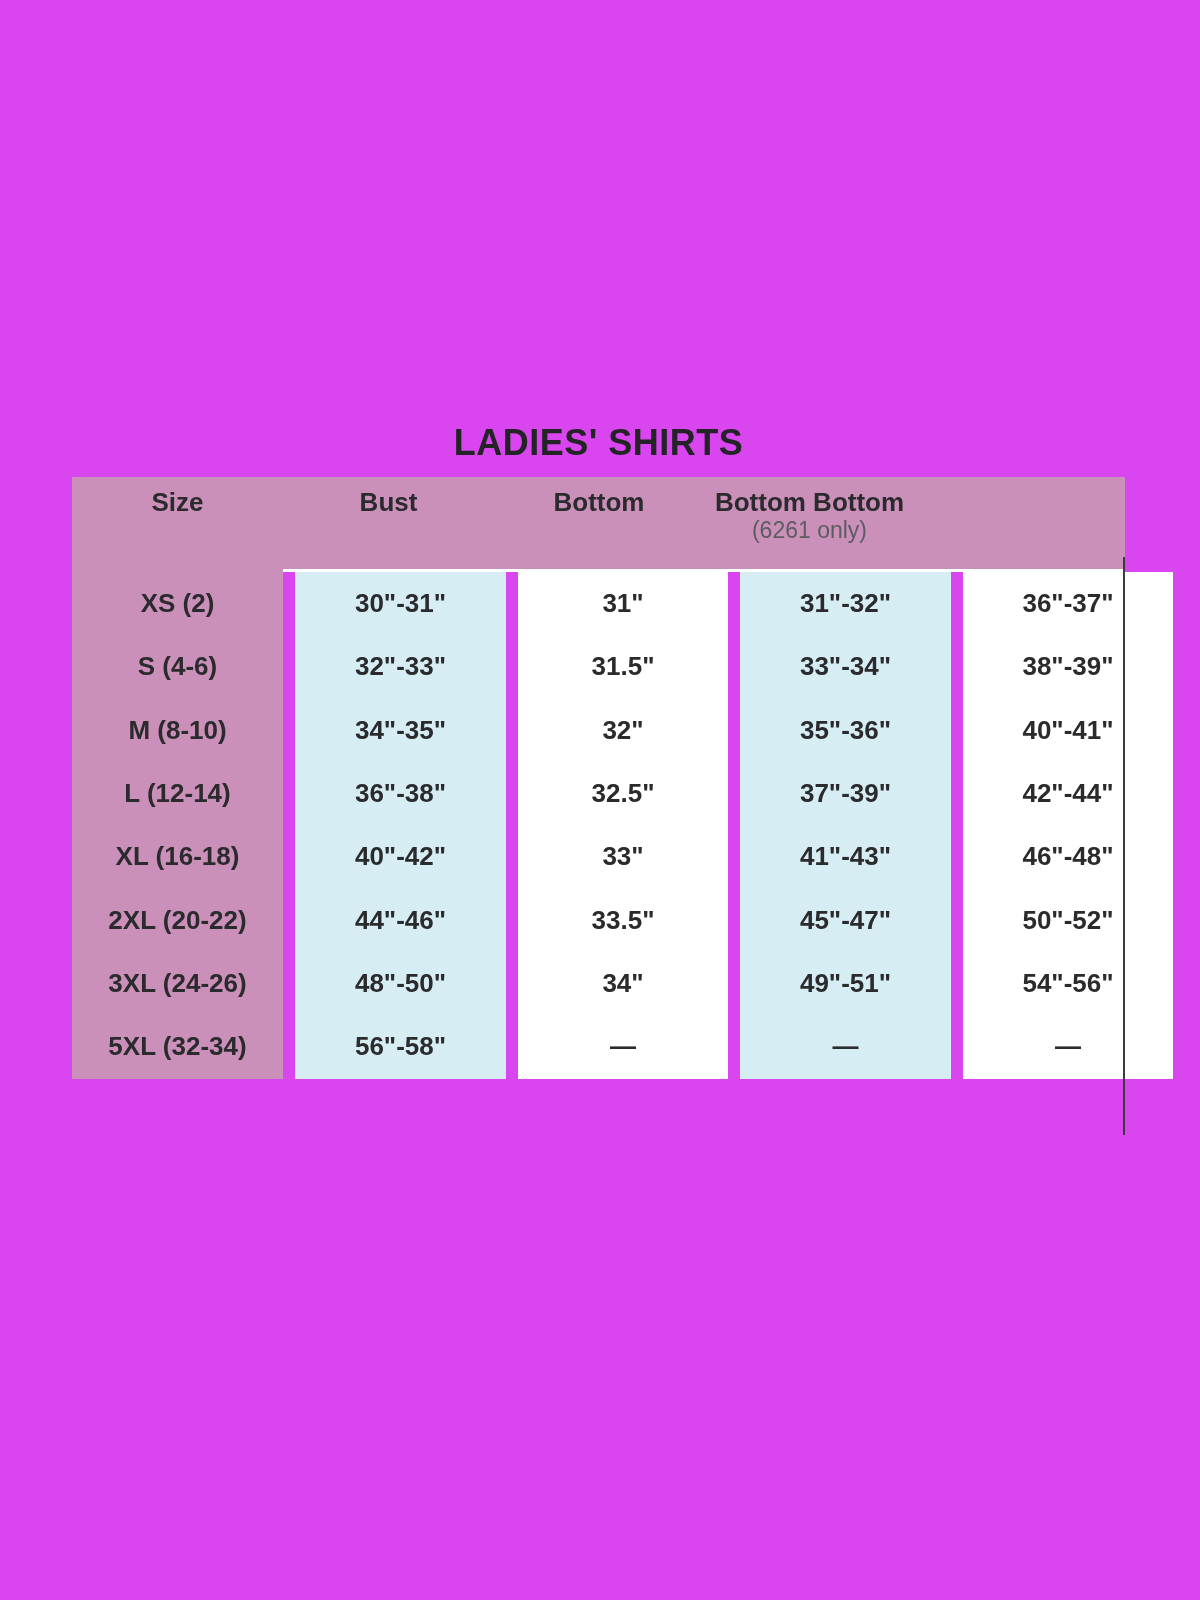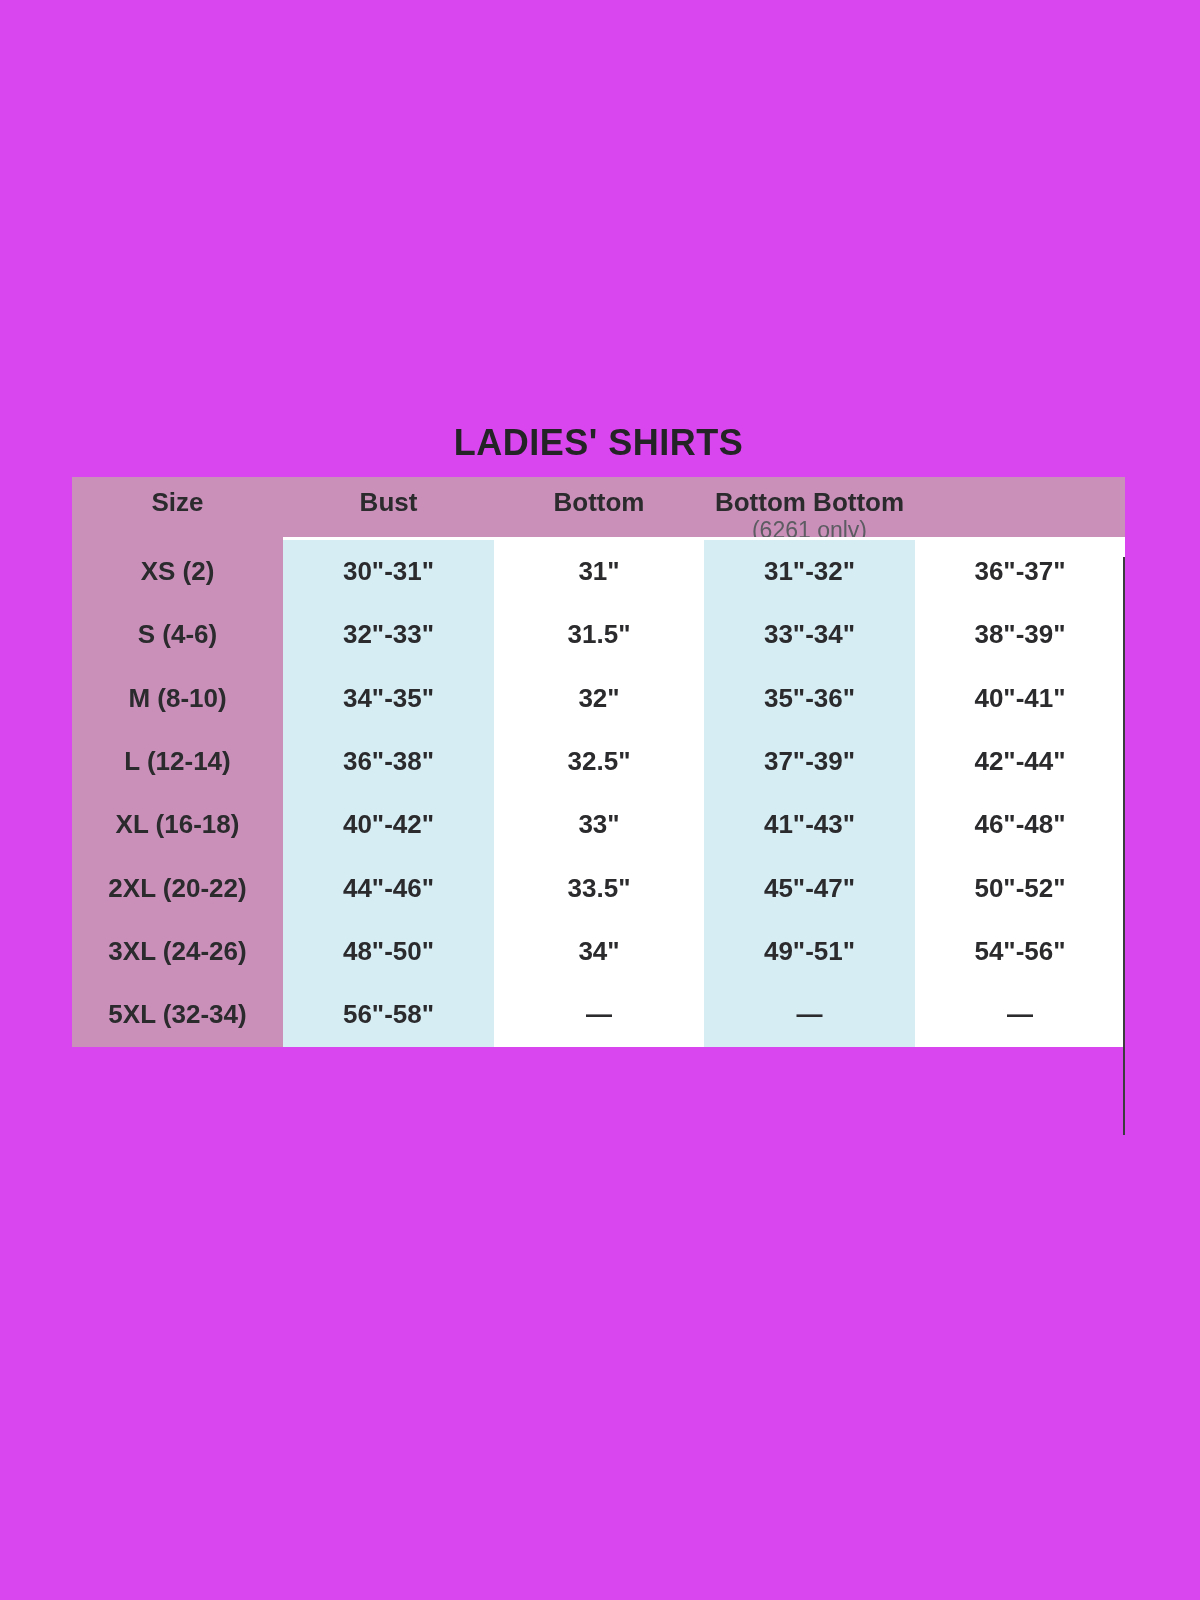--- a/index.html
+++ b/index.html
@@ -32,21 +32,21 @@
     position: absolute;
     top: 477px;
     left: 72px;
     width: 1053px;
   }
   .grid-cols {
     display: grid;
     grid-template-columns: 211px 211px 210px 211px 210px;
   }
   .header-row {
-    height: 60px;
+    height: 92px;
     background: #ca90ba;
   }
   .header-cell {
     text-align: center;
     padding-top: 10px;
     font-size: 26px;
     line-height: 30px;
     font-weight: bold;
     color: #2b2b2e;
   }
@@ -55,20 +55,21 @@
     font-size: 23px;
     line-height: 26px;
     font-weight: normal;
     color: #5c5c62;
   }
   .spacer-row {
     height: 3px;
   }
   .body-row {
     height: 63.33px;
+    gap: 12px;
   }
   .cell {
     display: flex;
     align-items: center;
     justify-content: center;
     font-size: 26px;
     font-weight: bold;
     color: #2b2b2e;
     background: #ffffff;
   }

